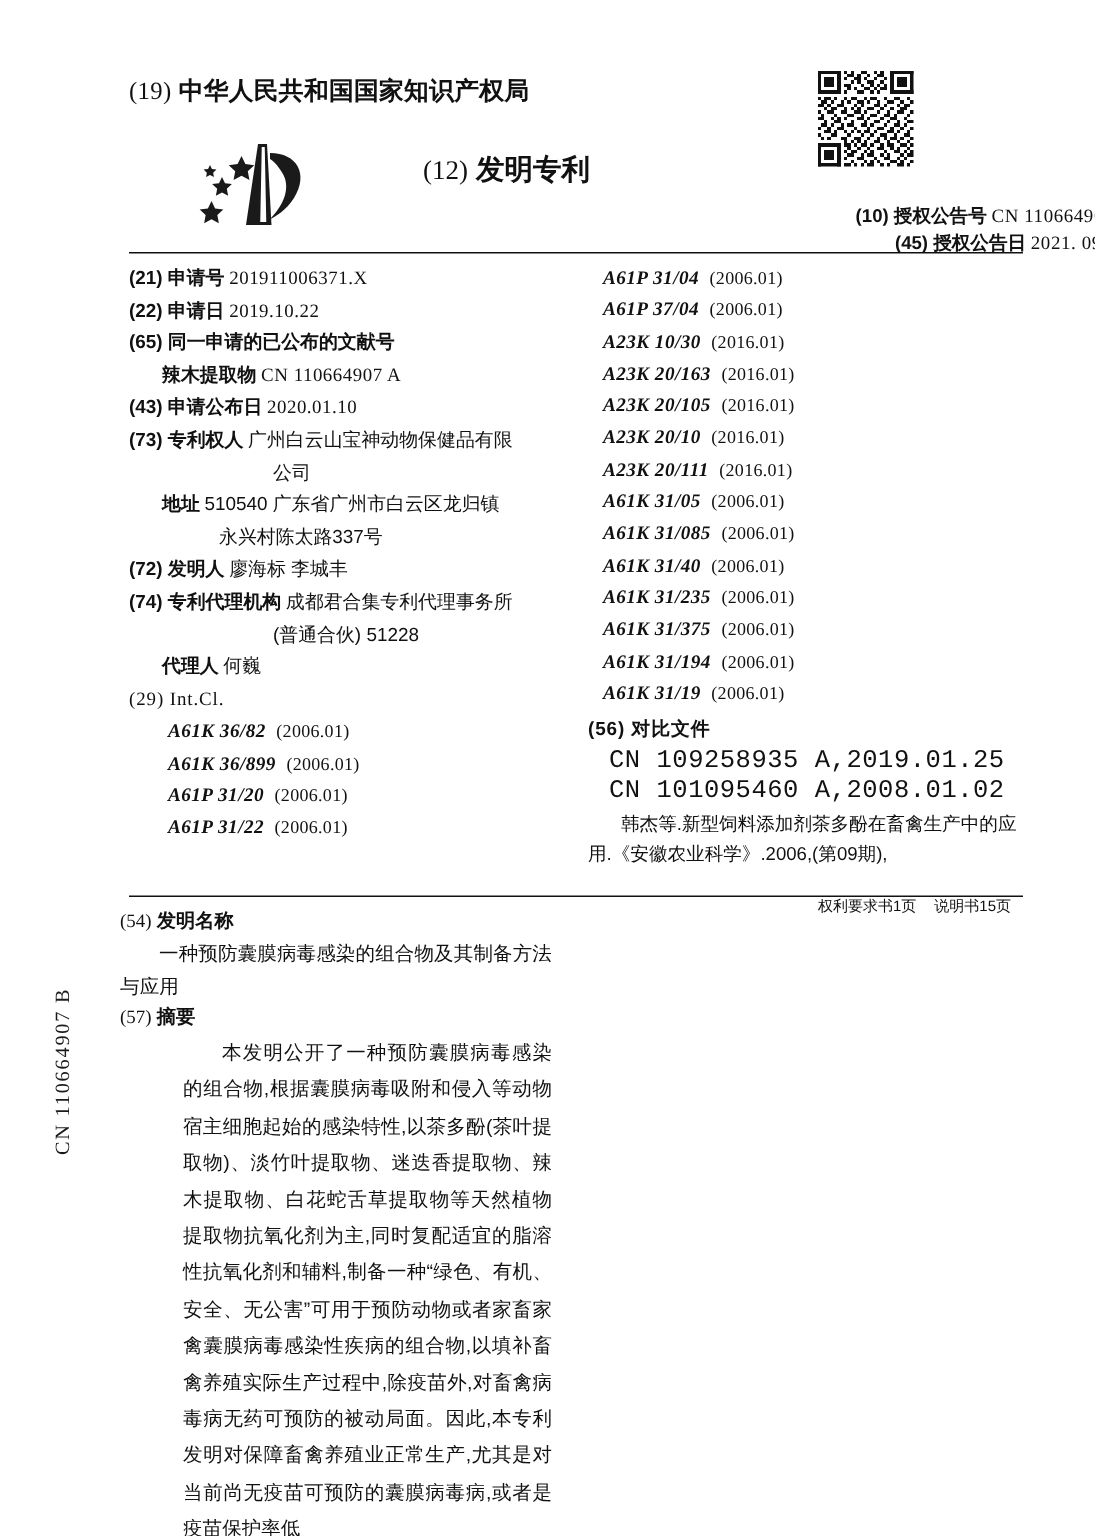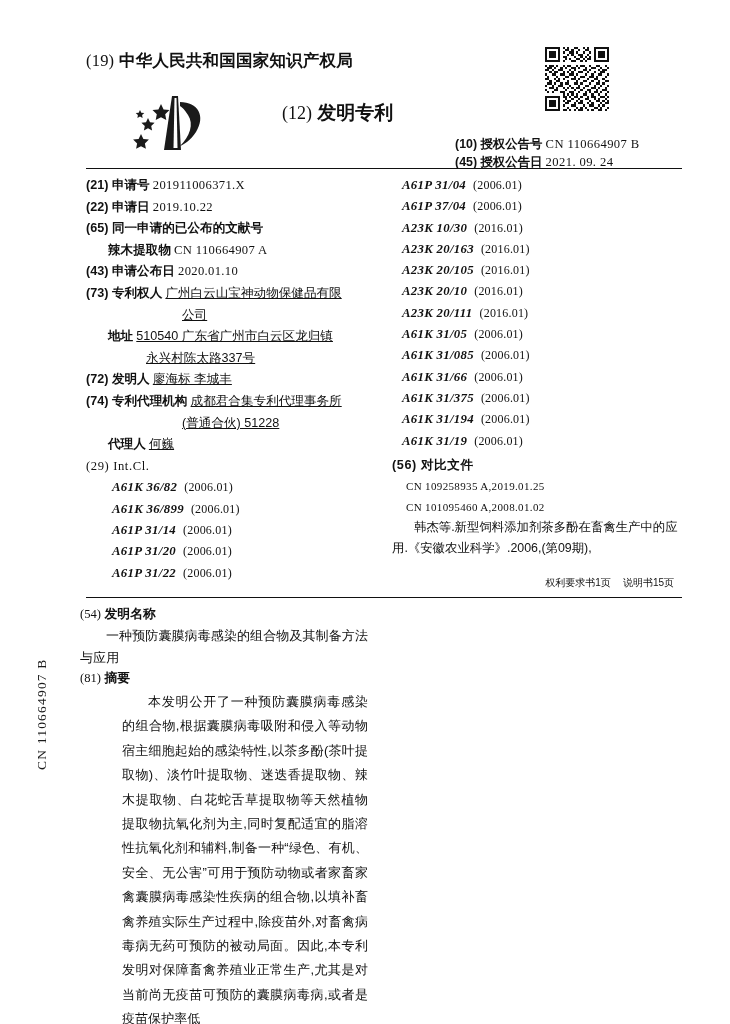--- a/index.html
+++ b/index.html
@@ -40,20 +40,21 @@
     color: #1a1a1a;
   }
 
   
   .hdr {
     position: absolute;
     left: 86px;
     top: 44px;
     width: 596px;
     height: 124px;
+    text-align: right;
   }
   .office-name {
     position: absolute;
     left: 0; top: 6px;
     font-family: "Liberation Sans", sans-serif;
     font-size: 16.5px;
     font-weight: 700;
     letter-spacing: .2px;
     white-space: nowrap;
   }
@@ -138,21 +139,20 @@
   }
   .fval {
     font-family: "Liberation Serif", serif;
     font-size: 12.6px;
     letter-spacing: .35px;
   }
   .fval-cn {
     font-family: "Liberation Sans", sans-serif;
     font-weight: 400;
     font-size: 12.6px;
-    text-decoration: underline;
   }
   .indent-1 { padding-left: 22px; }
   .indent-2 { padding-left: 60px; }
   .indent-3 { padding-left: 96px; }
 
   .ipc-head {
     font-family: "Liberation Serif", serif;
     font-size: 12.6px;
     letter-spacing: .6px;
   }
@@ -174,22 +174,22 @@
     letter-spacing: .2px;
   }
   .ipc .gap { display: inline-block; width: 7px; }
 
   .bib-right .ipc { padding-left: 10px; }
 
   
   .refs { margin-top: 3px; }
   .ref-line {
     padding-left: 14px;
-    font-family: Liberation Serif, serif;
-    font-size: 11px;
+    font-family: Liberation Mono, monospace;
+    font-size: 17px;
     letter-spacing: .35px;
     white-space: nowrap;
     line-height: 20.5px;
   }
   .ref-para {
     padding-left: 0px;
     font-family: "Liberation Sans", sans-serif;
     font-size: 12.4px;
     line-height: 20.5px;
     text-indent: 22px;
@@ -598,42 +598,40 @@
 
     <div class="frow ipc-head">(29) Int.Cl.</div>
 
     <div class="ipc">
       <span class="cls">A61K  36/82</span><span class="gap"></span><span class="ver">(2006.01)</span>
     </div>
     <div class="ipc">
       <span class="cls">A61K  36/899</span><span class="gap"></span><span class="ver">(2006.01)</span>
     </div>
     <div class="ipc">
-      <span class="cls">A61P  31/14</span><span class="gap"></span><span class="ver">(2006.01)</span>
-    </div>
-    <div class="ipc">
       <span class="cls">A61P  31/20</span><span class="gap"></span><span class="ver">(2006.01)</span>
     </div>
     <div class="ipc">
       <span class="cls">A61P  31/22</span><span class="gap"></span><span class="ver">(2006.01)</span>
     </div>
   </div>
 
   <div class="bib-right">
 
     <div class="ipc"><span class="cls">A61P  31/04</span><span class="gap"></span><span class="ver">(2006.01)</span></div>
     <div class="ipc"><span class="cls">A61P  37/04</span><span class="gap"></span><span class="ver">(2006.01)</span></div>
     <div class="ipc"><span class="cls">A23K  10/30</span><span class="gap"></span><span class="ver">(2016.01)</span></div>
     <div class="ipc"><span class="cls">A23K  20/163</span><span class="gap"></span><span class="ver">(2016.01)</span></div>
     <div class="ipc"><span class="cls">A23K  20/105</span><span class="gap"></span><span class="ver">(2016.01)</span></div>
     <div class="ipc"><span class="cls">A23K  20/10</span><span class="gap"></span><span class="ver">(2016.01)</span></div>
     <div class="ipc"><span class="cls">A23K  20/111</span><span class="gap"></span><span class="ver">(2016.01)</span></div>
     <div class="ipc"><span class="cls">A61K  31/05</span><span class="gap"></span><span class="ver">(2006.01)</span></div>
     <div class="ipc"><span class="cls">A61K  31/085</span><span class="gap"></span><span class="ver">(2006.01)</span></div>
-    <div class="ipc"><span class="cls">A61K  31/66</span><span class="gap"></span><span class="ver">(2006.01)</span></div>
+    <div class="ipc"><span class="cls">A61K  31/40</span><span class="gap"></span><span class="ver">(2006.01)</span></div>
+    <div class="ipc"><span class="cls">A61K  31/235</span><span class="gap"></span><span class="ver">(2006.01)</span></div>
     <div class="ipc"><span class="cls">A61K  31/375</span><span class="gap"></span><span class="ver">(2006.01)</span></div>
     <div class="ipc"><span class="cls">A61K  31/194</span><span class="gap"></span><span class="ver">(2006.01)</span></div>
     <div class="ipc"><span class="cls">A61K  31/19</span><span class="gap"></span><span class="ver">(2006.01)</span></div>
 
     <div class="refs">
       <div class="frow ipc-head" style="font-family:'Liberation Sans',sans-serif;font-weight:700;font-size:12.6px;">(56) 对比文件</div>
 
       <div class="ref-line">CN 109258935 A,2019.01.25</div>
       <div class="ref-line">CN 101095460 A,2008.01.02</div>
       <div class="ref-para">韩杰等.新型饲料添加剂茶多酚在畜禽生产中的应用.《安徽农业科学》.2006,(第09期),</div>
@@ -648,20 +646,20 @@
   <div class="rule r2"></div>
 
   <div class="abs-left">
     <div class="sec-label">
       <span class="num">(54)</span>
       <span>发明名称</span>
     </div>
     <div class="title-body">一种预防囊膜病毒感染的组合物及其制备方法与应用</div>
 
     <div class="sec-label">
-      <span class="num">(81)</span>
+      <span class="num">(57)</span>
       <span>摘要</span>
     </div>
     <div class="abstract-body">本发明公开了一种预防囊膜病毒感染的组合物,根据囊膜病毒吸附和侵入等动物宿主细胞起始的感染特性,以茶多酚(茶叶提取物)、淡竹叶提取物、迷迭香提取物、辣木提取物、白花蛇舌草提取物等天然植物提取物抗氧化剂为主,同时复配适宜的脂溶性抗氧化剂和辅料,制备一种“绿色、有机、安全、无公害”可用于预防动物或者家畜家禽囊膜病毒感染性疾病的组合物,以填补畜禽养殖实际生产过程中,除疫苗外,对畜禽病毒病无药可预防的被动局面。因此,本专利发明对保障畜禽养殖业正常生产,尤其是对当前尚无疫苗可预防的囊膜病毒病,或者是疫苗保护率低</div>
   </div>
 
 
 </div>
 
 </body></html>

